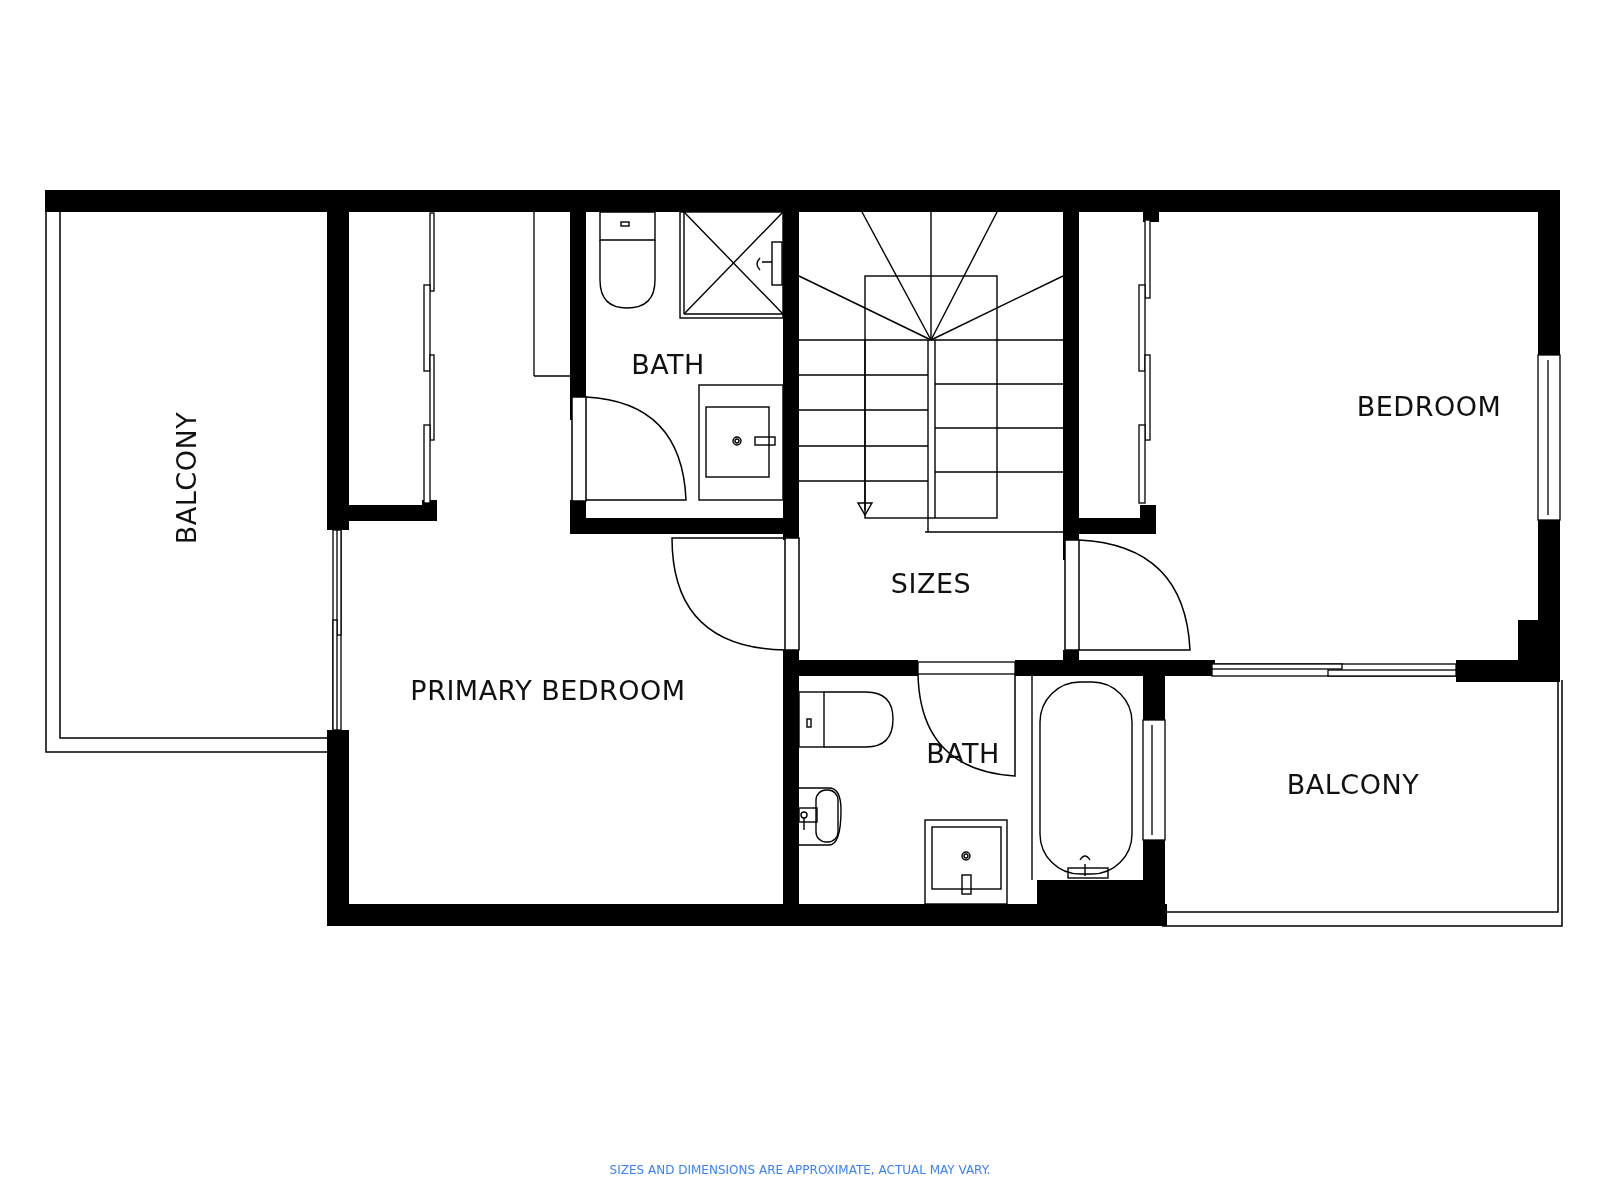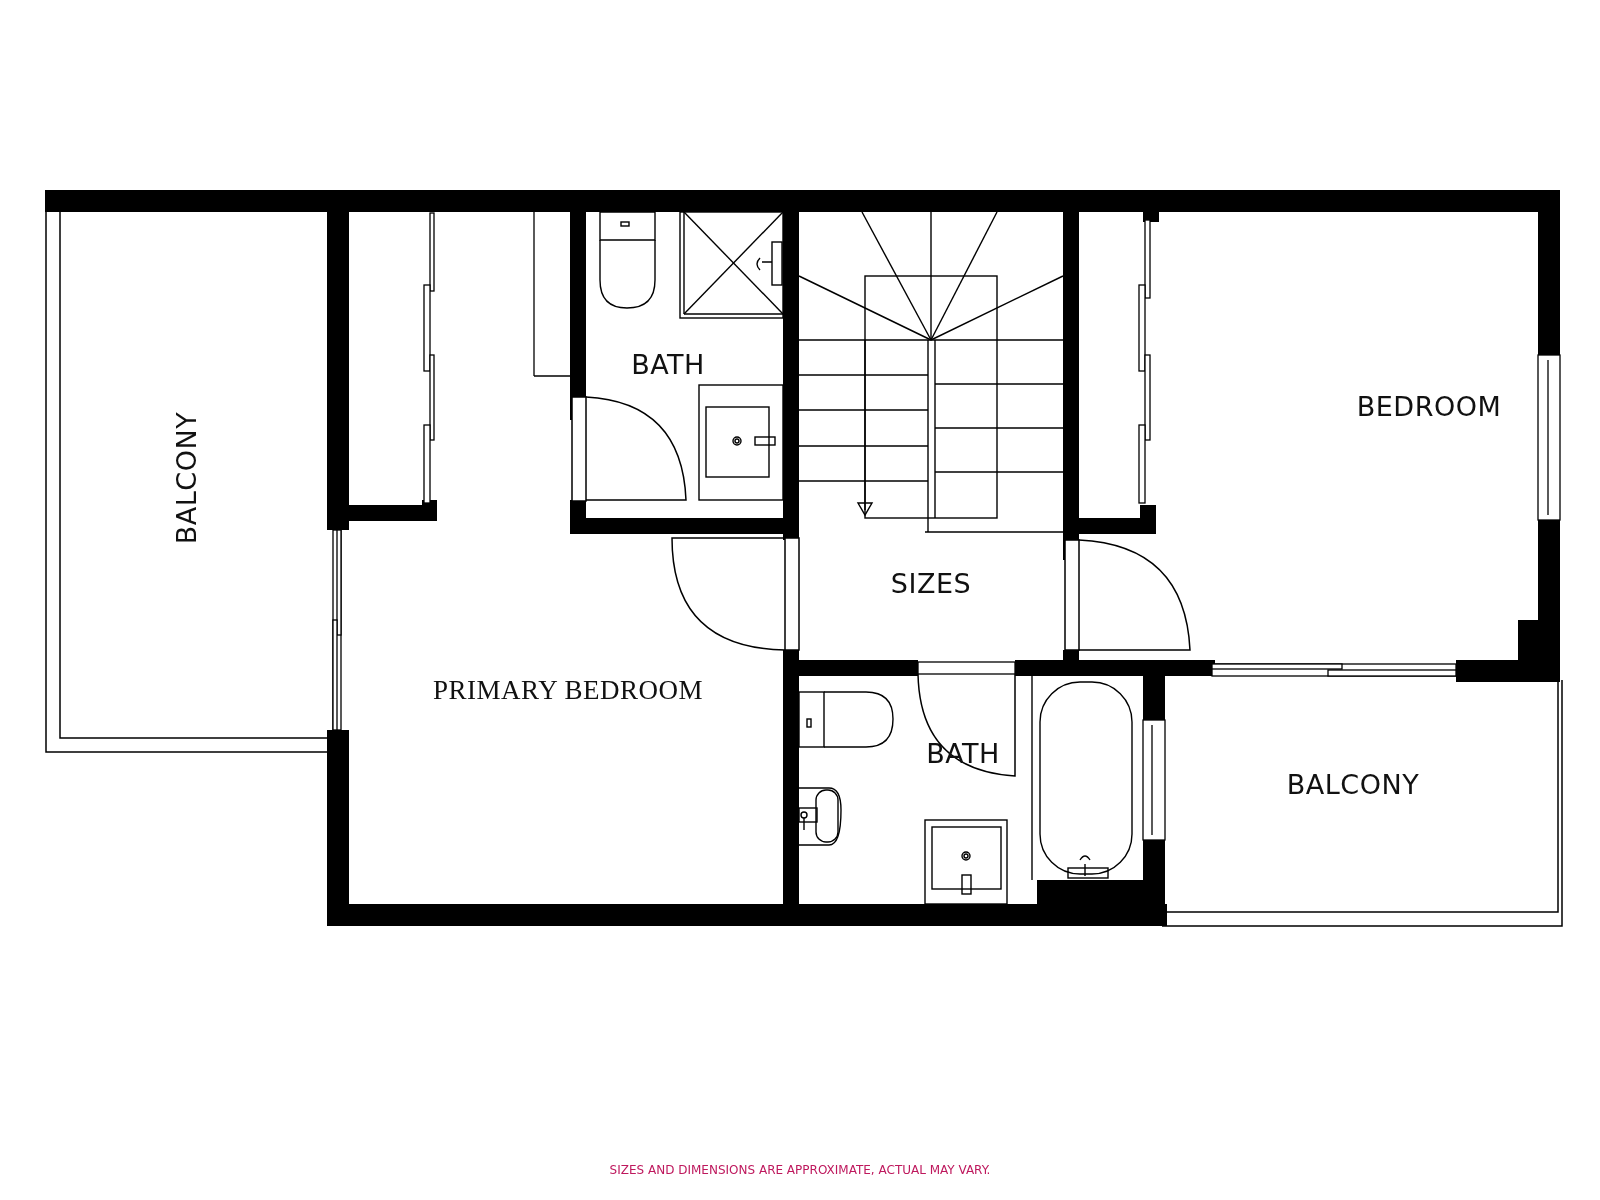--- a/index.html
+++ b/index.html
@@ -1,20 +1,20 @@
 <!DOCTYPE html>
 <html><head>
 <meta charset="utf-8">
 <style>
   html, body { margin: 0; padding: 0; background: #ffffff; }
   body { width: 1600px; height: 1200px; position: relative; overflow: hidden; font-family: "DejaVu Sans", sans-serif; }
   #plan { position: absolute; left: 0; top: 0; width: 1600px; height: 1200px; }
   .label { position: absolute; color: #111111; font-family: "DejaVu Sans", sans-serif; font-size: 27px; letter-spacing: 0.5px; white-space: nowrap; transform: translate(-50%, -50%); }
   .label.vertical { transform: translate(-50%, -50%) rotate(-90deg); }
-  .footer { position: absolute; left: 50%; top: 1163px; transform: translateX(-50%); font-size: 12px; color: #be185d; font-family: "DejaVu Sans", sans-serif; white-space: nowrap; }
+  .footer { position: absolute; left: 50%; top: 1163px; transform: translateX(-50%); font-size: 12px; color: #3b82f6; font-family: "DejaVu Sans", sans-serif; white-space: nowrap; }
 </style>
 </head>
 <body>
 
 <svg id="plan" viewBox="0 0 1600 1200" xmlns="http://www.w3.org/2000/svg">
 
   <g fill="none" stroke="#000" stroke-width="1.5">
     <path d="M46 210 L46 752 L330 752"></path>
     <path d="M60 210 L60 738 L330 738"></path>
   </g>
@@ -150,17 +150,17 @@
     <rect x="1040" y="682" width="92" height="192" rx="40"></rect>
     <path d="M1085 864 L1085 876 M1080 860 Q1085 852 1090 860"></path>
     <rect x="1068" y="868" width="40" height="10"></rect>
   </g>
 </svg>
 
 <div class="label vertical" style="left:186px; top:478px;">BALCONY</div>
 <div class="label" style="left:668px; top:364px;">BATH</div>
 <div class="label" style="left:931px; top:583px;">SIZES</div>
 <div class="label" style="left:1429px; top:406px;">BEDROOM</div>
-<div class="label" style="left:568px; top:690px;font-family:Liberation Serif, serif;">PRIMARY BEDROOM</div>
+<div class="label" style="left:548px; top:690px;">PRIMARY BEDROOM</div>
 <div class="label" style="left:963px; top:753px;">BATH</div>
 <div class="label" style="left:1353px; top:784px;">BALCONY</div>
 
 <div class="footer">SIZES AND DIMENSIONS ARE APPROXIMATE, ACTUAL MAY VARY.</div>
 
 </body></html>

